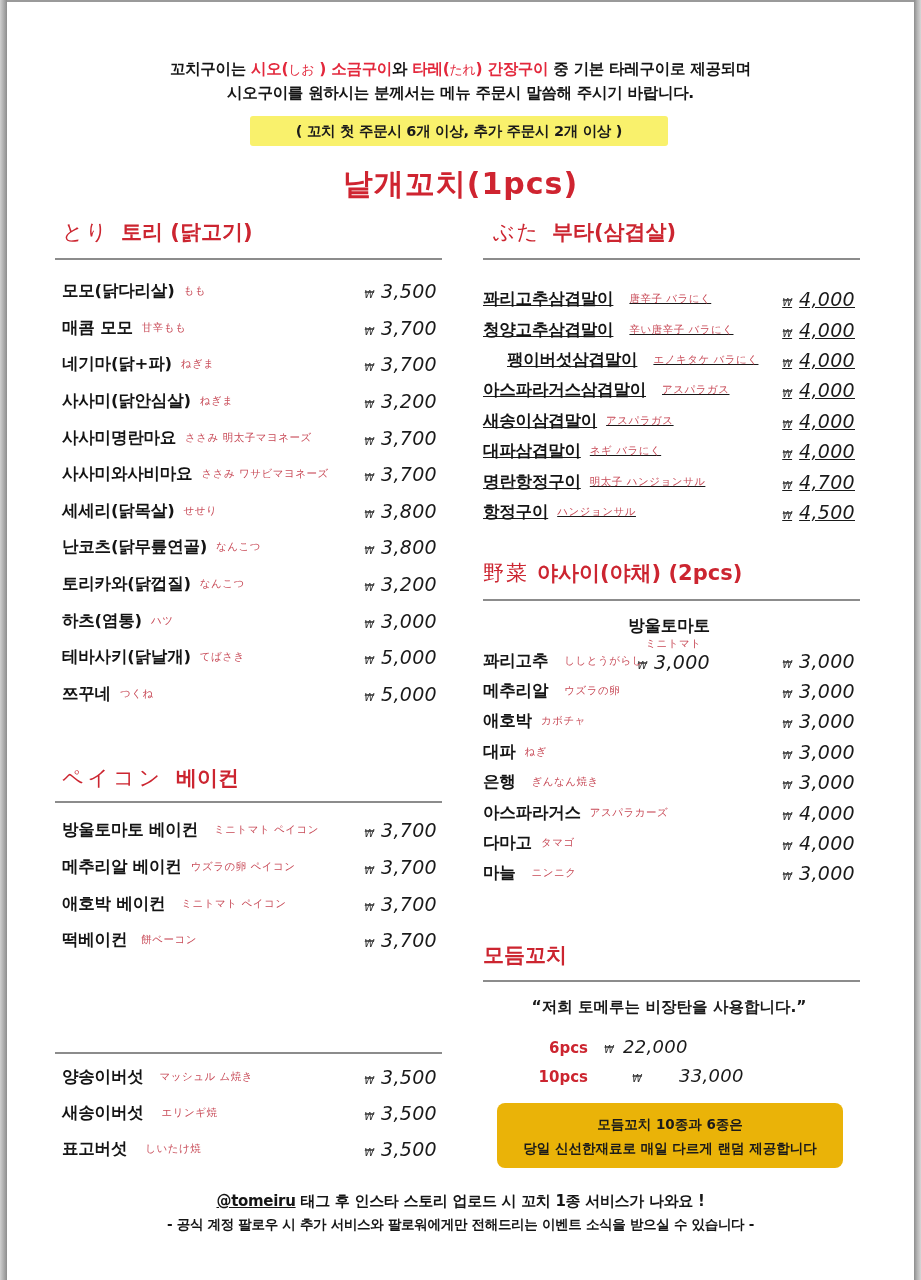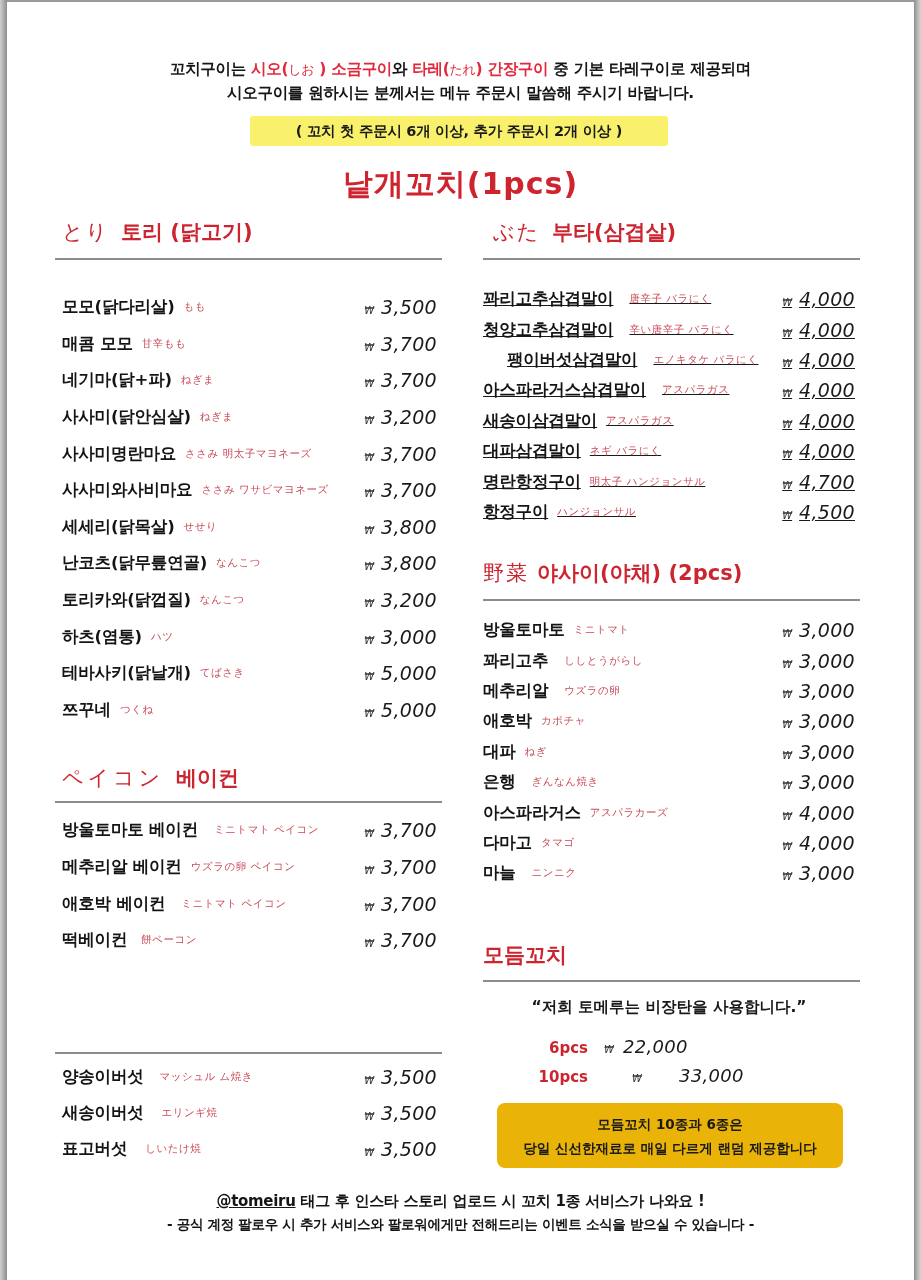--- a/index.html
+++ b/index.html
@@ -51,21 +51,21 @@
 </div>
 <div class="notice" style="top:83px;">시오구이를 원하시는 분께서는 메뉴 주문시 말씀해 주시기 바랍니다.</div>
 <div class="order-band">( 꼬치 첫 주문시 6개 이상, 추가 주문시 2개 이상 )</div>
 
 <div class="page-title">낱개꼬치(1pcs)</div>
 
 <div class="section" style="left:55px;top:216px;width:387px;height:500px;">
   <div class="sec-head"><span class="jp">とり</span><span class="ko">토리 (닭고기)</span></div>
   <div class="divider" style="top:42px;"></div>
   <div class="rows" style="top:57px;">
-    <div class="row" style="height:36.6px;margin-top:16px;">
+    <div class="row" style="height:36.6px;">
         <span class="nm">모모(닭다리살)</span>
         <span class="jp">もも</span>
         <span class="spacer"></span>
         <span class="pr">
           <span class="won">₩</span>
           <span class="amt">3,500</span>
         </span>
       </div>
     <div class="row" style="height:36.6px;">
         <span class="nm">매콤 모모</span>
@@ -245,21 +245,21 @@
           <span class="amt">4,500</span>
         </span>
       </div>
   </div>
 </div>
 
 <div class="section" style="left:478px;top:557px;width:382px;height:340px;">
   <div class="sec-head" style="left:5px;"><span class="jp" style="margin-right:8px;">野菜</span><span class="ko">야사이(야채) (2pcs)</span></div>
   <div class="divider" style="top:42px;left:5px;"></div>
   <div class="rows" style="top:58px;">
-    <div class="row" style="height:30.4px;padding-left:5px;">
+    <div class="row" style="height:30.4px;padding-left:5px;flex-direction:column;">
         <span class="nm">방울토마토</span>
         <span class="jp">ミニトマト</span>
         <span class="spacer"></span>
         <span class="pr">
           <span class="won">₩</span>
           <span class="amt">3,000</span>
         </span>
       </div>
     <div class="row" style="height:30.4px;padding-left:5px;">
         <span class="nm">꽈리고추</span>

